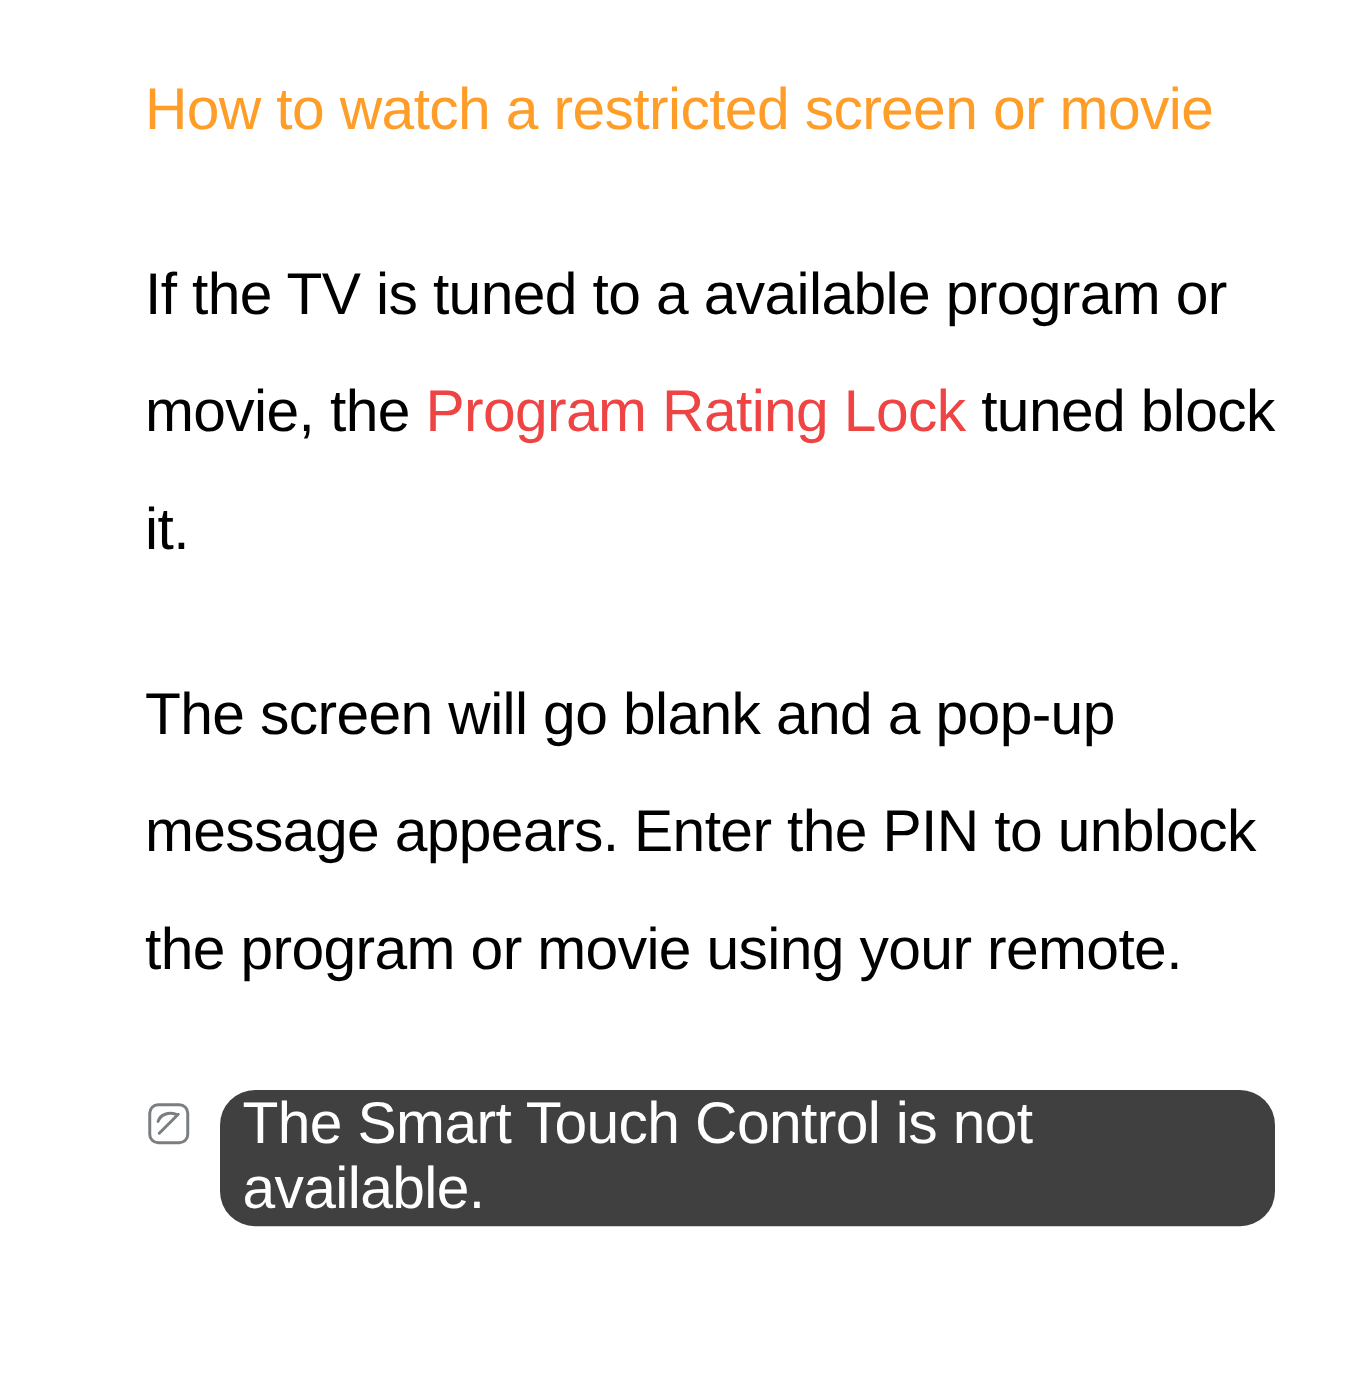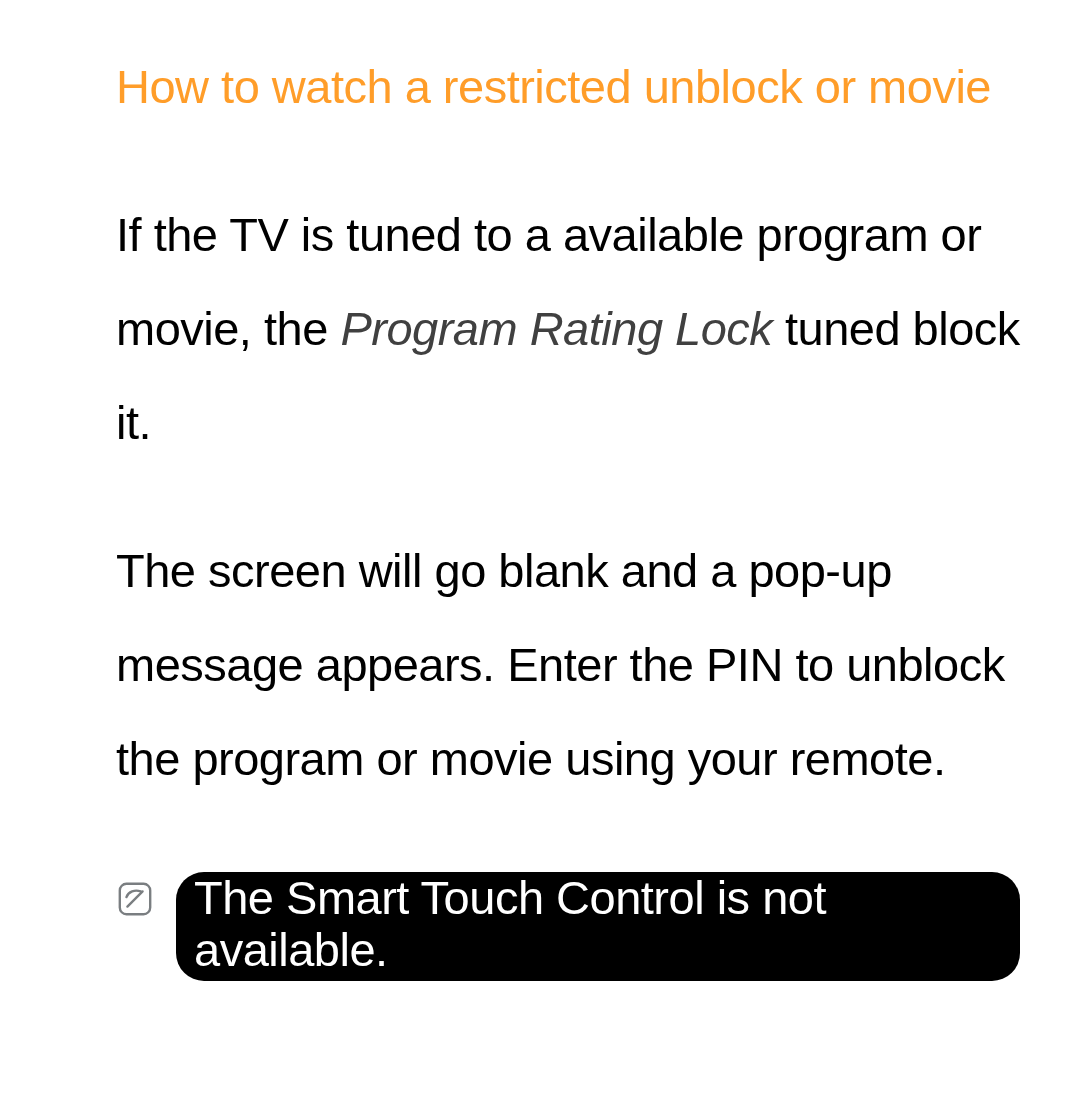--- a/index.html
+++ b/index.html
@@ -25,22 +25,21 @@
     }
     .paragraph {
       color: #000000;
       font-size: 47px;
       font-weight: 400;
       line-height: 2.0;
       margin-bottom: 54px;
       letter-spacing: -0.5px;
     }
     .link-text {
-      color: #404040;
-      font-style: italic;
+      color: #ef4444;
     }
     .note-container {
       display: flex;
       align-items: flex-start;
       gap: 22px;
       margin-top: 66px;
     }
     .note-icon {
       flex-shrink: 0;
       width: 38px;
@@ -54,32 +53,32 @@
     .note-body {
       flex: 1;
       font-size: 47px;
       font-weight: 400;
       line-height: 1.92;
       color: #7a7e81;
       letter-spacing: -0.5px;
     }
     .badge {
       display: inline-block;
-      background-color: #000000;
+      background-color: #404040;
       color: #ffffff;
       border-radius: 28px;
       padding: 0px 18px 6px 18px;
       line-height: 1.1;
       margin-bottom: 14px;
     }
   </style>
 </head>
 <body>
 
-<h1 class="heading">How to watch a restricted unblock or movie</h1>
+<h1 class="heading">How to watch a restricted screen or movie</h1>
 
 <p class="paragraph">
   <span>If the TV is tuned to a available program or movie, the </span><span class="link-text">Program Rating Lock</span><span> tuned block it.</span>
 </p>
 
 <p class="paragraph">The screen will go blank and a pop-up message appears. Enter the PIN to unblock the program or movie using your remote.</p>
 
 <div class="note-container">
   <div class="note-icon">
     <svg viewBox="0 0 40 40" fill="none" stroke="#7a7e81" stroke-width="2.5">

